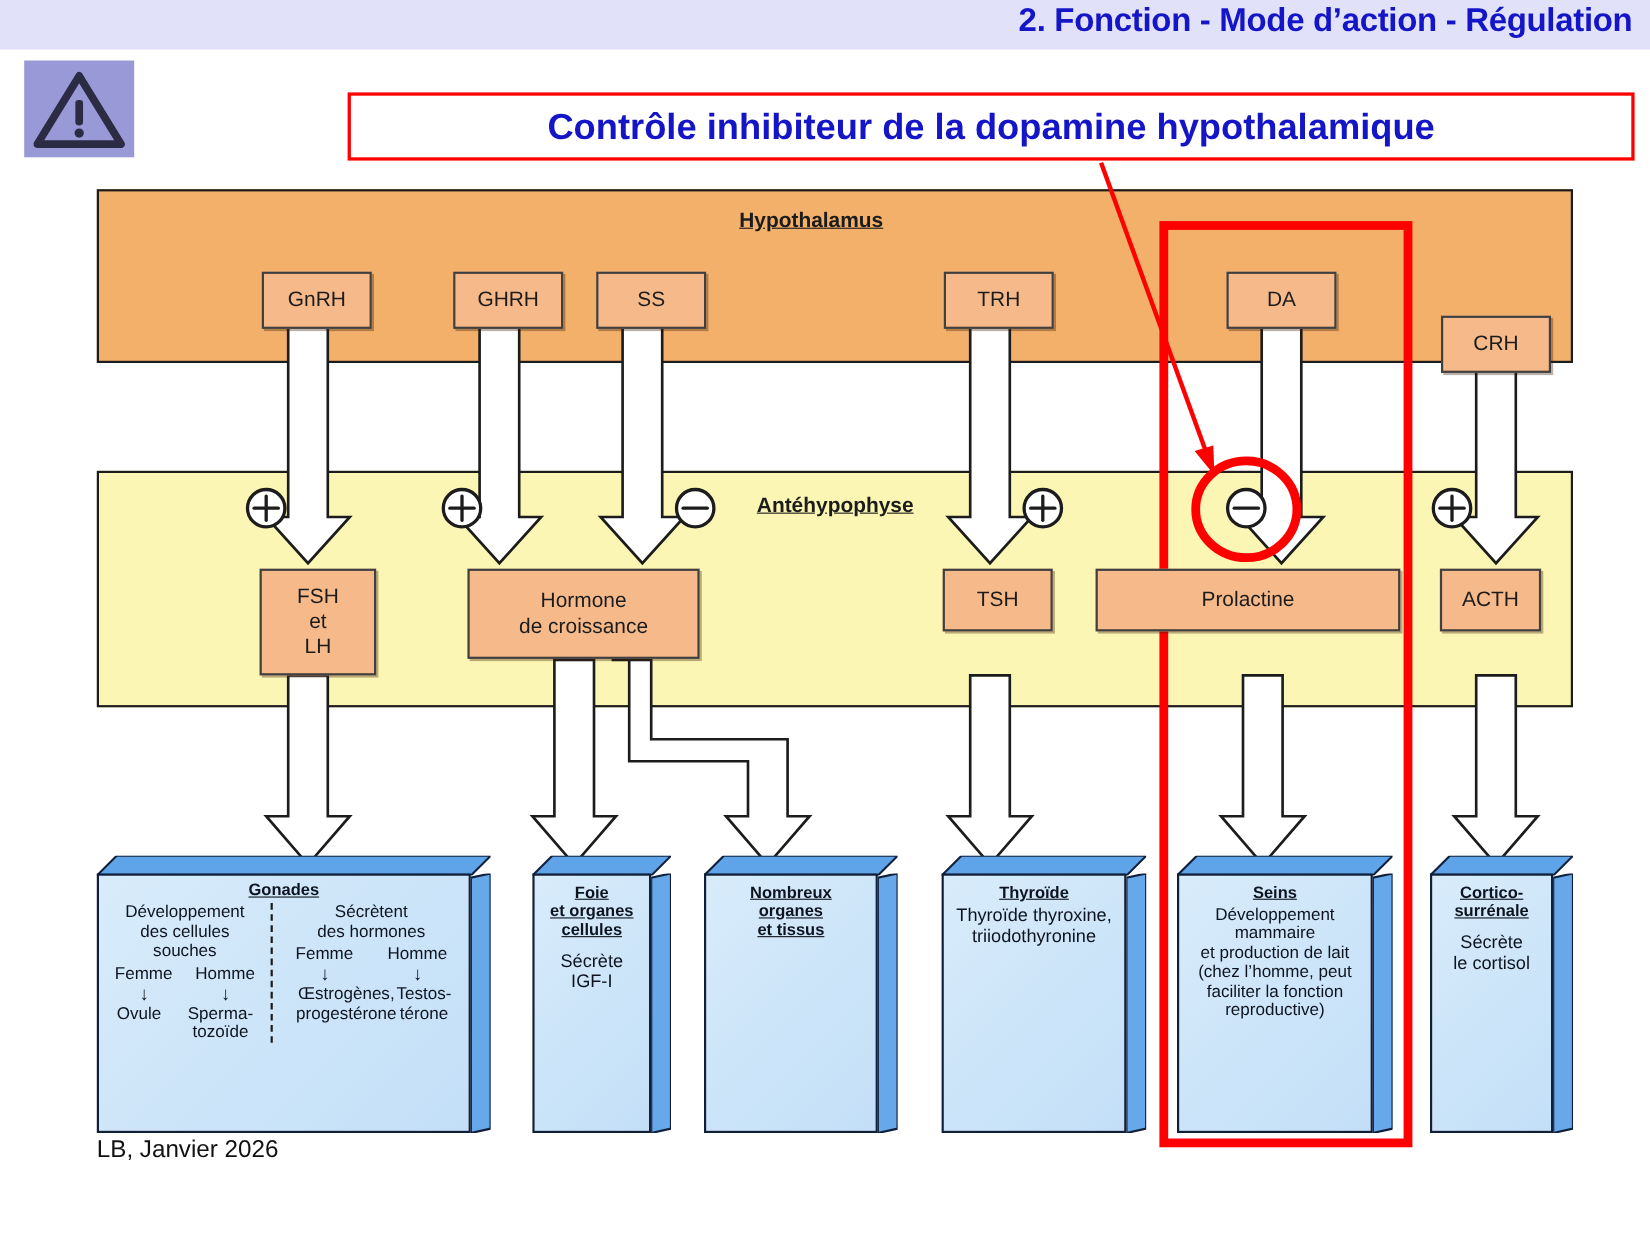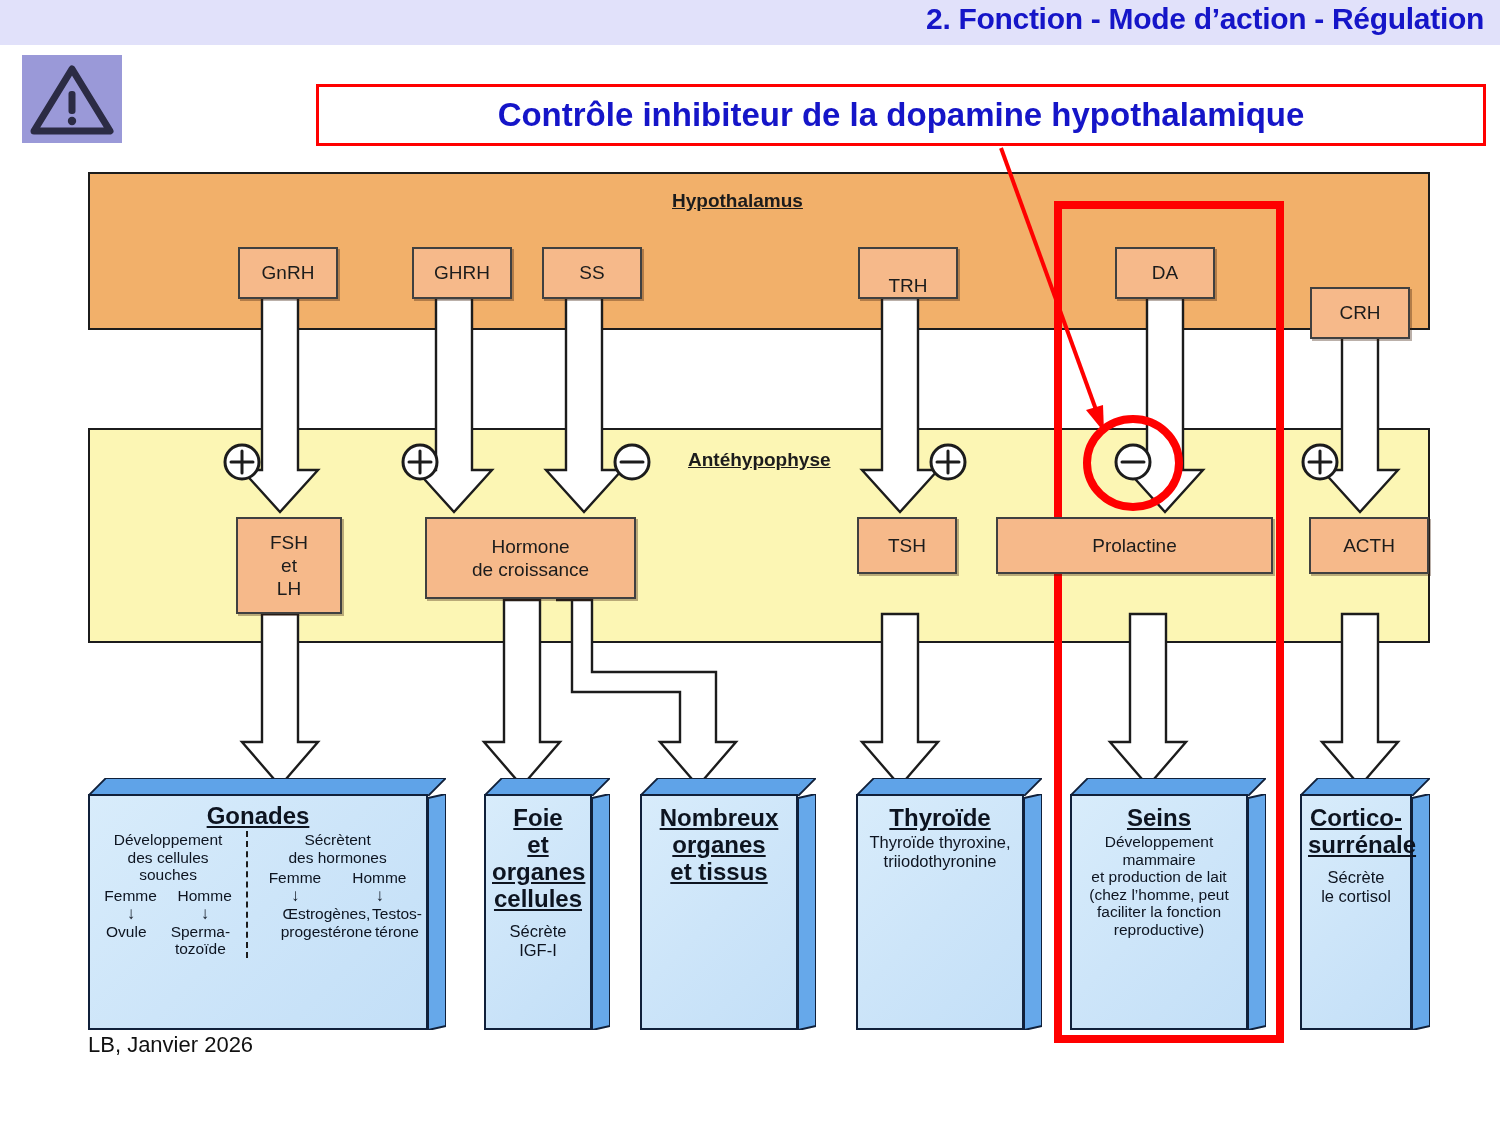--- a/index.html
+++ b/index.html
@@ -79,21 +79,21 @@
     background:linear-gradient(135deg,#d8ecfb 0%, #cde5f9 50%, #c3dff7 100%);
     border:2px solid #10203a;
     padding:8px 6px 6px 6px;
     text-align:center;
     font-size:16.5px; color:#0d1420; line-height:1.13;
   }
   .tbox .side{
     position:absolute; right:0; top:16px; width:18px; bottom:0;
   }
   .tbox .ttitle{
-    display:block; font-weight:bold; font-size:24px;
+    display:block; font-weight:bold; font-size:15px;
     text-decoration:underline; margin-bottom:2px;
   }
   .tbox .tbody{ display:block; }
 
   #footer{
     position:absolute; left:88px; top:1032px;
     font-size:22px; color:#111; white-space:nowrap;
   }
 
   
@@ -220,21 +220,21 @@
 
 <div class="hbox" style="left:238px; top:247px; width:100px; height:52px;">
   <span>GnRH</span>
 </div>
 <div class="hbox" style="left:412px; top:247px; width:100px; height:52px;">
   <span>GHRH</span>
 </div>
 <div class="hbox" style="left:542px; top:247px; width:100px; height:52px;">
   <span>SS</span>
 </div>
-<div class="hbox" style="left:858px; top:247px; width:100px; height:52px;align-items:flex-end;">
+<div class="hbox" style="left:858px; top:247px; width:100px; height:52px;">
   <span>TRH</span>
 </div>
 <div class="hbox" style="left:1115px; top:247px; width:100px; height:52px;">
   <span>DA</span>
 </div>
 <div class="hbox" style="left:1310px; top:247px; width:100px; height:52px;margin-top:40px;">
   <span>CRH</span>
 </div>
 
 <div class="hbox" style="left:236px; top:517px; width:106px; height:97px; white-space:pre-line;">
@@ -245,21 +245,21 @@
 <div class="hbox" style="left:425px; top:517px; width:211px; height:82px; white-space:pre-line;">
   <span>Hormone
 de croissance</span>
 </div>
 <div class="hbox" style="left:857px; top:517px; width:100px; height:57px;">
   <span>TSH</span>
 </div>
 <div class="hbox" style="left:996px; top:517px; width:277px; height:57px;">
   <span>Prolactine</span>
 </div>
-<div class="hbox" style="left:1309px; top:517px; width:120px; height:57px;align-items:center;">
+<div class="hbox" style="left:1309px; top:517px; width:92px; height:57px;align-items:center;">
   <span>ACTH</span>
 </div>
 
 <div class="tbox" style="left:88px; top:778px; width:358px; height:252px;">
   <svg class="top" width="358" height="20" viewBox="0 0 358 20" preserveAspectRatio="none">
     <polygon points="0,20 18,0 358,0 340,20" fill="#5fa3e8" stroke="#10203a" stroke-width="2"></polygon>
   </svg>
   <svg class="side" width="18" height="236" viewBox="0 0 18 236" preserveAspectRatio="none">
     <polygon points="0,236 0,4 18,0 18,232" fill="#66a8ea" stroke="#10203a" stroke-width="2"></polygon>
   </svg>
@@ -288,21 +288,21 @@
         <div>Sécrètent</div>
         <div>des hormones</div>
         <div style="display:flex; justify-content:space-around; margin-top:3px;">
           <span>Femme</span>
           <span>Homme</span>
         </div>
         <div style="display:flex; justify-content:space-around; font-size:17px; line-height:1;">
           <span>↓</span>
           <span>↓</span>
         </div>
-        <div style="display:flex; justify-content:flex-end; white-space:pre-line; margin-top:1px;">
+        <div style="display:flex; justify-content:flex-start; white-space:pre-line; margin-top:1px;margin-left:16px;">
           <span>Œstrogènes,
 progestérone</span>
           <span>Testos-
 térone</span>
         </div>
       </div>
     </div>
   </div>
 </div>
 

